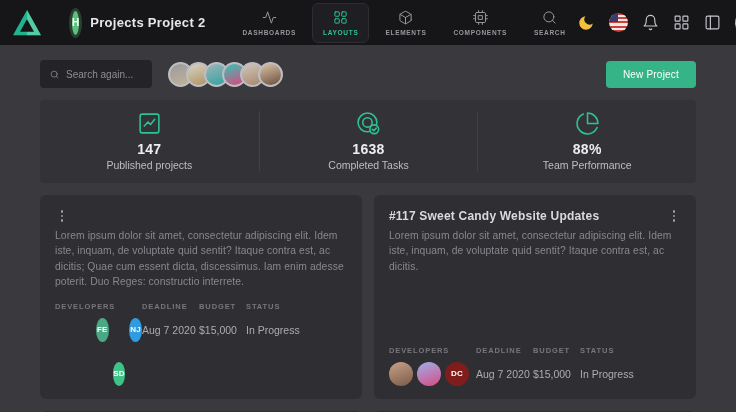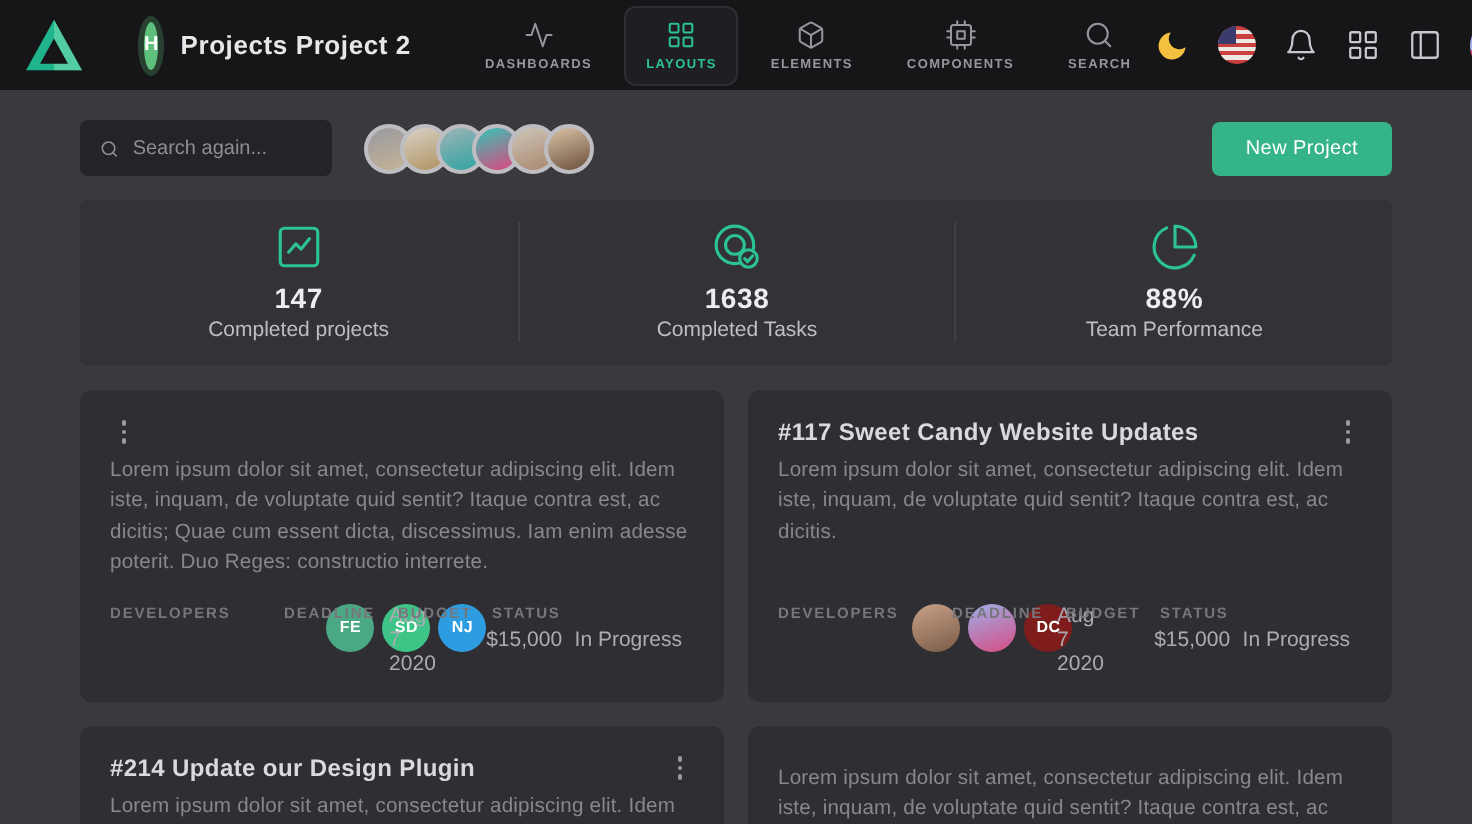--- a/index.html
+++ b/index.html
@@ -35,21 +35,21 @@
   .flag::after{content:"";position:absolute;left:0;top:0;width:9px;height:9px;background:#3c3b6e}
   .nav-avatar{width:28px;height:28px;border-radius:50%;cursor:pointer;flex:0 0 auto;
     background:
       radial-gradient(circle at 50% 34%, #4a3c35 0 27%, rgba(0,0,0,0) 28%),
       linear-gradient(180deg,#a9b8ee 58%,#dd5086 58%)}
 
   
   .content{padding:15px 40px 0}
 
   .toolbar-row{display:flex;align-items:center}
-  .search-box{display:flex;align-items:center;background:#242428;border-radius:4px;height:28px;width:126px;padding:0 10px;gap:7px}
+  .search-box{display:flex;align-items:center;background:#242428;border-radius:4px;height:28px;width:112px;padding:0 10px;gap:7px}
   .search-box svg{width:11px;height:11px;stroke:#8d8d93;fill:none;stroke-width:2;stroke-linecap:round}
   .search-box input{background:none;border:none;outline:none;color:#c9c9cd;font-size:10px;width:100%;font-family:inherit}
   .search-box input::placeholder{color:#8d8d93}
   .team-avatars{display:flex;margin-left:16px}
   .team-avatar{width:25px;height:25px;border-radius:50%;border:2px solid #bdbdc2;margin-left:-7px;cursor:pointer}
   .team-avatar:first-child{margin-left:0}
   .new-project-btn{margin-left:auto;background:var(--button);color:#fff;border:none;border-radius:4px;
     font-size:10px;font-weight:500;padding:8px 17px;cursor:pointer;font-family:inherit;letter-spacing:.2px}
 
   
@@ -62,21 +62,21 @@
 
   
   .cards{margin-top:12px;display:grid;grid-template-columns:1fr 1fr;gap:12px}
   .card{background:var(--card);border-radius:6px;padding:14px 15px 13px;display:flex;flex-direction:column;min-height:128px}
   .card-head{display:flex;justify-content:space-between;align-items:flex-start}
   .card-title{color:#dadadd;font-size:12px;font-weight:bold;letter-spacing:.2px}
   .kebab{width:14px;height:14px;display:flex;flex-direction:column;align-items:center;justify-content:center;gap:2px;cursor:pointer}
   .kebab i{width:2.5px;height:2.5px;border-radius:50%;background:#9a9aa0;display:block}
   .card-body{margin-top:5px;color:#87878d;font-size:10.3px;line-height:1.5;letter-spacing:.1px}
   .card-footer{margin-top:auto;padding-top:12px;display:flex}
-  .fcol{display:flex;gap:7px}
+  .fcol{display:flex;flex-direction:column;gap:7px}
   .fcol.c-dev{width:87px}.fcol.c-dead{width:57px}.fcol.c-budget{width:47px}
   .fcol-label{font-size:7.5px;letter-spacing:.9px;color:#76767c;font-weight:bold}
   .fcol-value{font-size:10.5px;color:#ababb1;display:flex;align-items:center;min-height:24px}
   .devs{display:flex;gap:4px;min-height:24px}
   .dev-avatar{width:24px;height:24px;border-radius:50%;color:#fff;font-size:8px;font-weight:bold;
     display:flex;align-items:center;justify-content:center;letter-spacing:.3px}
 </style>
 </head>
 <body>
 
@@ -231,21 +231,21 @@
       </div>
     <button class="new-project-btn">New Project</button>
   </div>
 
   <section class="stats">
       <div class="stat">
     <svg>
           <use href="#icon-chart-box"></use>
         </svg>
     <span class="stat-value">147</span>
-    <span class="stat-label">Completed projects</span>
+    <span class="stat-label">Published projects</span>
   </div>
       <div class="stat">
     <svg>
           <use href="#icon-rings-check"></use>
         </svg>
     <span class="stat-value">1638</span>
     <span class="stat-label">Completed Tasks</span>
   </div>
       <div class="stat">
     <svg>
@@ -264,21 +264,21 @@
             <i></i>
             <i></i>
           </span>
     </div>
     <p class="card-body">Lorem ipsum dolor sit amet, consectetur adipiscing elit. Idem iste, inquam, de voluptate quid sentit? Itaque contra est, ac dicitis; Quae cum essent dicta, discessimus. Iam enim adesse poterit. Duo Reges: constructio interrete.</p>
     <div class="card-footer">
       <div class="fcol c-dev">
         <span class="fcol-label">DEVELOPERS</span>
         <span class="devs">
               <span class="dev-avatar" style="background: rgb(74, 168, 132); margin-left: 41px;">FE</span>
-              <span class="dev-avatar" style="background: rgb(62, 196, 135);">SD</span>
+              <span class="dev-avatar" style="background: rgb(62, 196, 135); margin-top: 44px;">SD</span>
               <span class="dev-avatar" style="background: rgb(46, 156, 224);">NJ</span>
             </span>
       </div>
       <div class="fcol c-dead">
         <span class="fcol-label">DEADLINE</span>
         <span class="fcol-value">Aug 7 2020</span>
       </div>
       <div class="fcol c-budget">
         <span class="fcol-label">BUDGET</span>
         <span class="fcol-value">$15,000</span>

